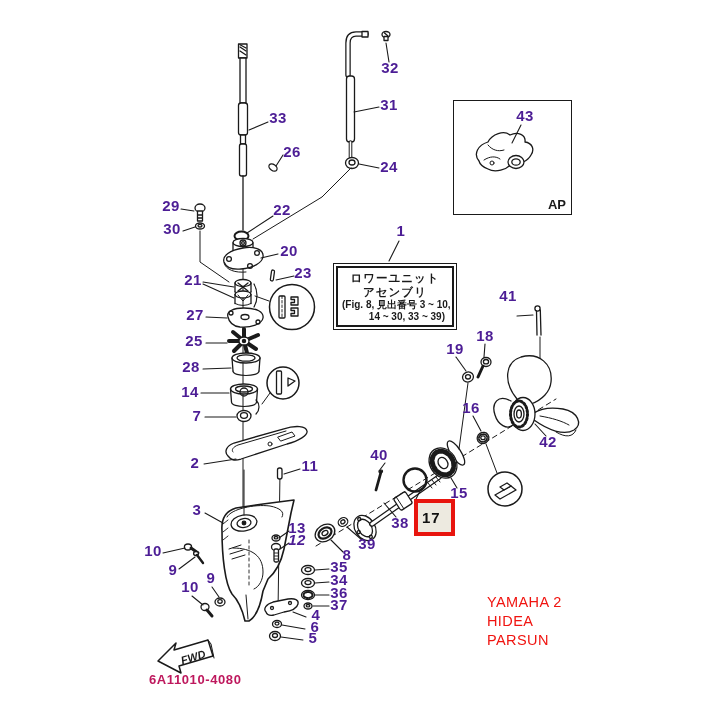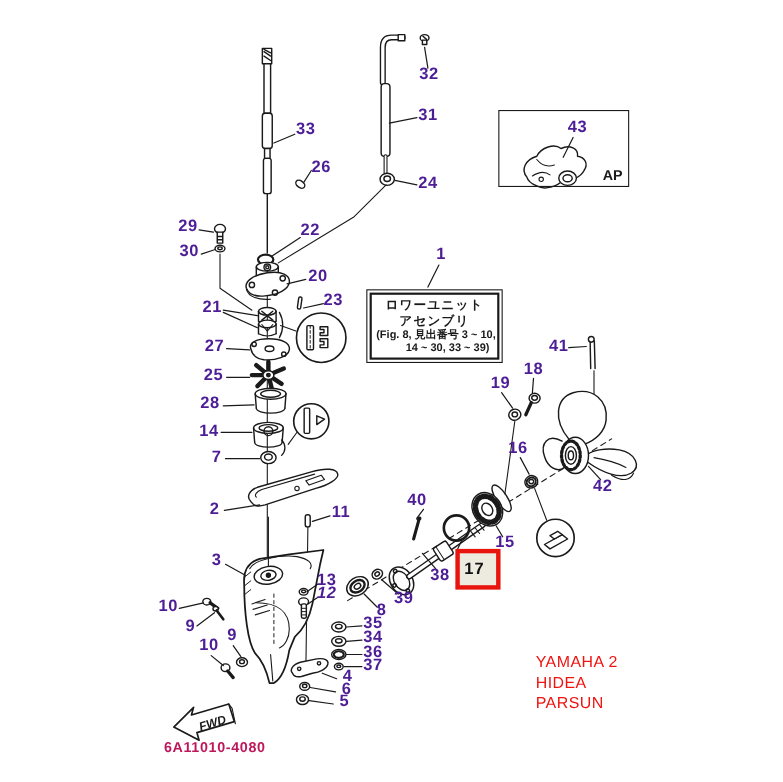--- a/index.html
+++ b/index.html
@@ -11,21 +11,21 @@
            color:#4c1d95;letter-spacing:.5px;}
   .info-box{position:absolute;left:333px;top:263px;width:124px;height:67px;border:1px solid #1a1a1a;
             background:#fff;box-sizing:border-box;padding:2px;}
   .info-box-inner{width:100%;height:100%;border:2px solid #1a1a1a;box-sizing:border-box;
             display:flex;flex-direction:column;justify-content:center;}
   .info-line{font-weight:700;line-height:14px;}
   .jp{font-size:11.5px;text-align:center;letter-spacing:1px;}
   .fig{font-size:10px;line-height:12px;}
   .fig1{text-align:left;padding-left:4px;}
   .fig2{text-align:right;padding-right:7px;}
-  .ap-box{position:absolute;left:453px;top:100px;width:119px;height:70px;border:1.5px solid #1a1a1a;
+  .ap-box{position:absolute;left:453px;top:100px;width:119px;height:115px;border:1.5px solid #1a1a1a;
           box-sizing:border-box;}
   .ap-label{position:absolute;right:5px;bottom:2px;font:700 13px "Liberation Sans",sans-serif;}
   .hl-box{position:absolute;left:414px;top:499px;width:41px;height:37px;border:4px solid #e8150e;
           background:#edeae0;box-sizing:border-box;}
   .hl-part{position:absolute;left:4px;top:6px;font:700 15px "Liberation Sans",sans-serif;color:#111;
            letter-spacing:1px;}
   .watermark{position:absolute;left:487px;top:593px;color:#f01410;font-size:14.5px;line-height:19px;
              letter-spacing:.4px;}
   .part-code{position:absolute;left:149px;top:672px;font:700 13px "Liberation Sans",sans-serif;
              letter-spacing:.6px;color:#be185d;}
@@ -422,21 +422,21 @@
       <span class="callout" style="left: 374px; top: 96px;">31</span>
       <span class="callout" style="left: 375px; top: 59px;">32</span>
       <span class="callout" style="left: 263px; top: 109px;">33</span>
       <span class="callout" style="left: 324px; top: 571px;">34</span>
       <span class="callout" style="left: 324px; top: 558px;">35</span>
       <span class="callout" style="left: 324px; top: 584px;">36</span>
       <span class="callout" style="left: 324px; top: 596px;">37</span>
       <span class="callout" style="left: 385px; top: 514px;">38</span>
       <span class="callout" style="left: 352px; top: 535px;">39</span>
       <span class="callout" style="left: 364px; top: 446px;">40</span>
-      <span class="callout" style="left: 493px; top: 306px;">41</span>
+      <span class="callout" style="left: 493px; top: 287px;">41</span>
       <span class="callout" style="left: 533px; top: 433px;">42</span>
       <span class="callout" style="left: 510px; top: 107px;">43</span>
     </div>
 
 <div class="info-box">
   <div class="info-box-inner">
     <div class="info-line jp">ロワーユニット</div>
     <div class="info-line jp">アセンブリ</div>
     <div class="info-line fig fig1">(Fig. 8, 見出番号 3 ~ 10,</div>
     <div class="info-line fig fig2">14 ~ 30, 33 ~ 39)</div>

